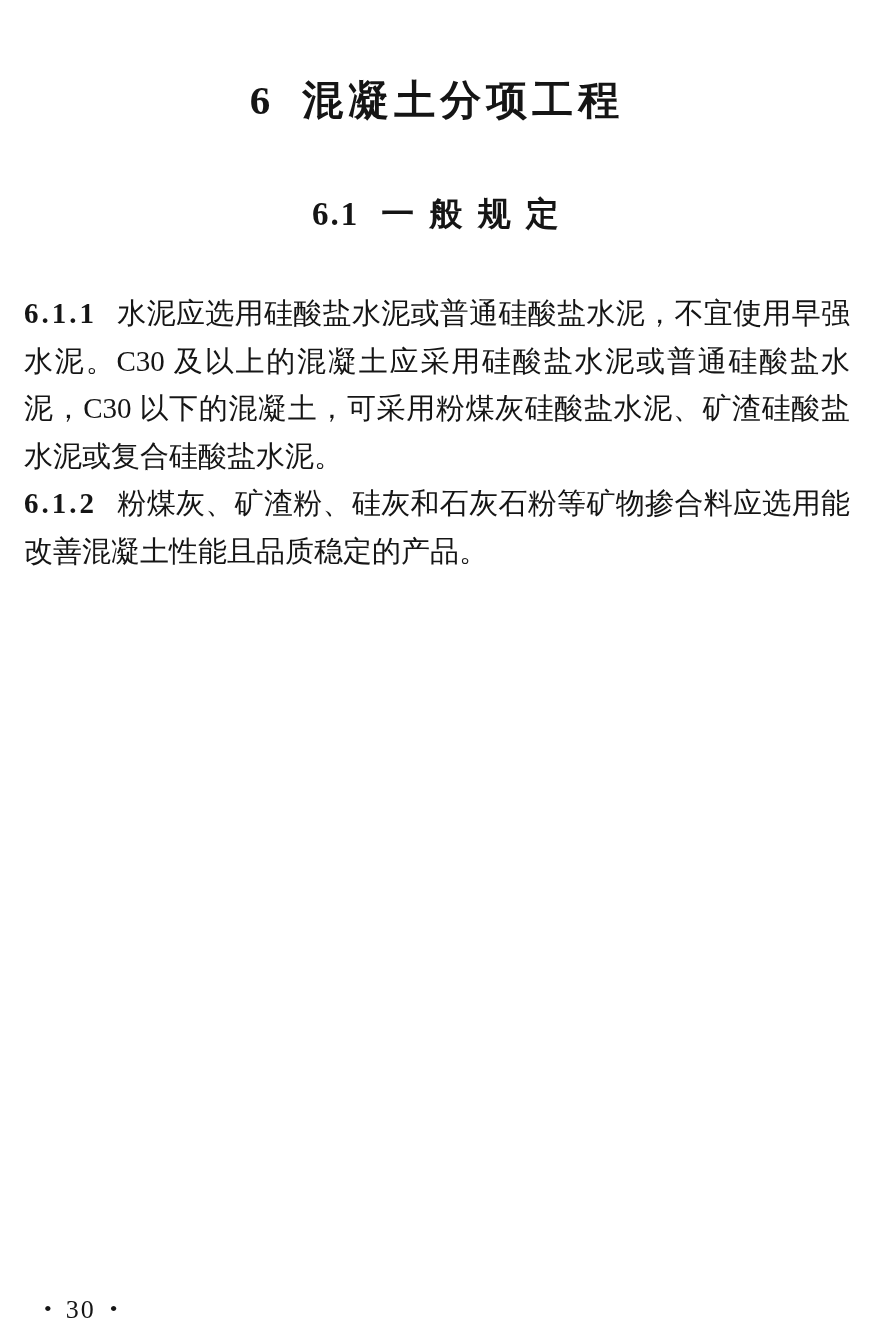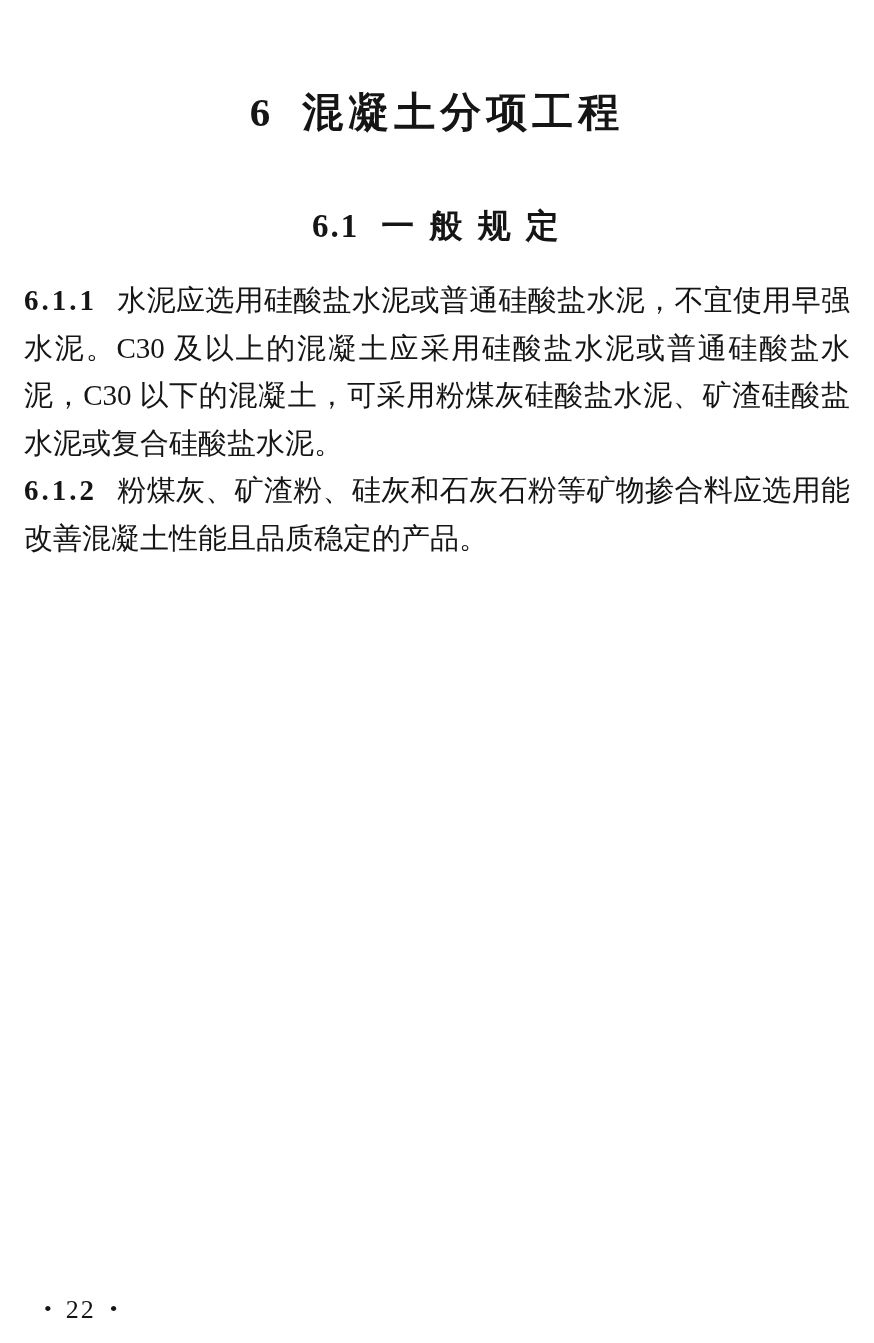--- a/index.html
+++ b/index.html
@@ -12,21 +12,21 @@
     width: 874px;
     height: 1343px;
     background: #ffffff;
     box-sizing: border-box;
     padding: 0 24px;
     overflow: hidden;
     color: #151515;
     font-family: "Liberation Serif", "DejaVu Serif", serif;
   }
   .chapter-title {
-    margin: 12px;
+    margin: 0;
     padding-top: 73px;
     text-align: center;
     font-size: 41px;
     font-weight: 700;
     letter-spacing: 5px;
     font-family: "Liberation Sans", "DejaVu Sans", sans-serif;
   }
   .chapter-title .num {
     font-family: "Liberation Serif", "DejaVu Serif", serif;
     letter-spacing: 0;
@@ -45,21 +45,21 @@
   }
   .section-title .num {
     font-family: "Liberation Serif", "DejaVu Serif", serif;
     letter-spacing: 2px;
   }
   .section-gap {
     display: inline-block;
     width: 22px;
   }
   .clauses {
-    margin-top: 28px;
+    margin-top: 53px;
     font-size: 29px;
     line-height: 47.6px;
     text-align: justify;
     text-justify: inter-character;
   }
   .clause {
     margin: 0;
     padding: 0;
   }
   .clause-num {
@@ -101,16 +101,16 @@
     <p class="clause"><b class="clause-num">6.1.1</b><span class="clause-text">水泥应选用硅酸盐水泥或普通硅酸盐水泥，不宜使用早强水泥。C30 及以上的混凝土应采用硅酸盐水泥或普通硅酸盐水泥，C30 以下的混凝土，可采用粉煤灰硅酸盐水泥、矿渣硅酸盐水泥或复合硅酸盐水泥。</span></p>
 
     <p class="clause"><b class="clause-num">6.1.2</b><span class="clause-text">粉煤灰、矿渣粉、硅灰和石灰石粉等矿物掺合料应选用能改善混凝土性能且品质稳定的产品。</span></p>
 
 
 
 
   </section>
 
   <footer class="page-footer">
-    <span class="dot">•</span><span class="pgnum">22</span><span class="dot">•</span>
+    <span class="dot">•</span><span class="pgnum">30</span><span class="dot">•</span>
   </footer>
 
 </main>
 
 </body></html>

